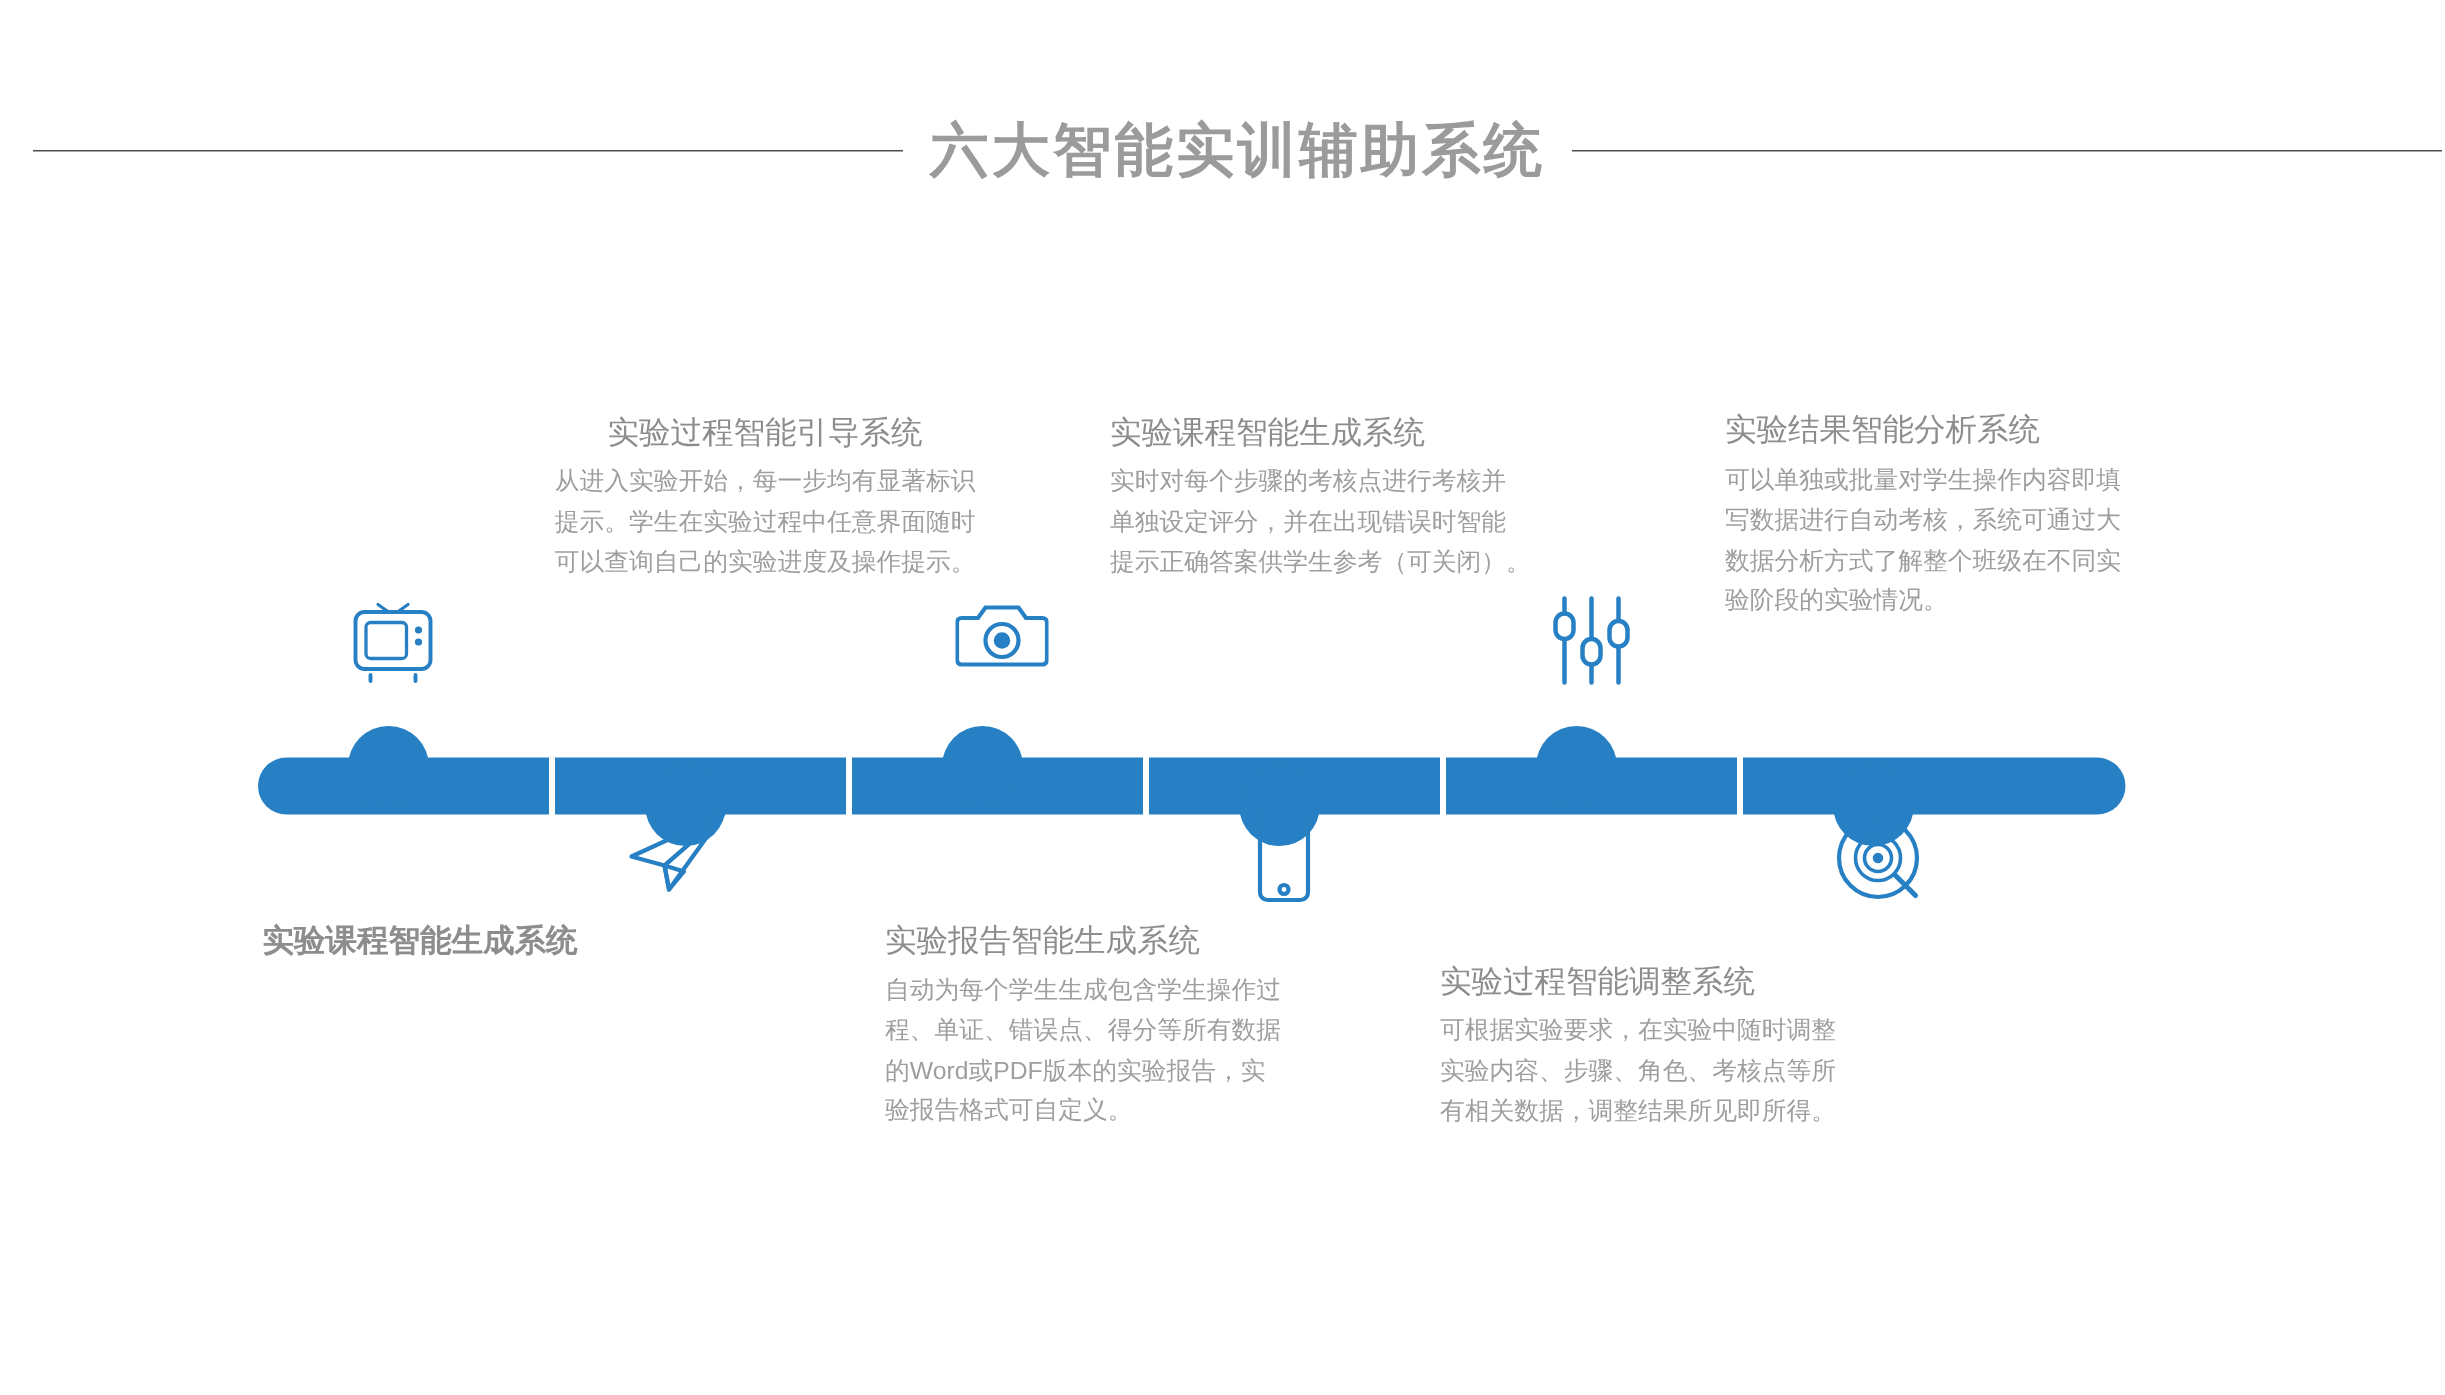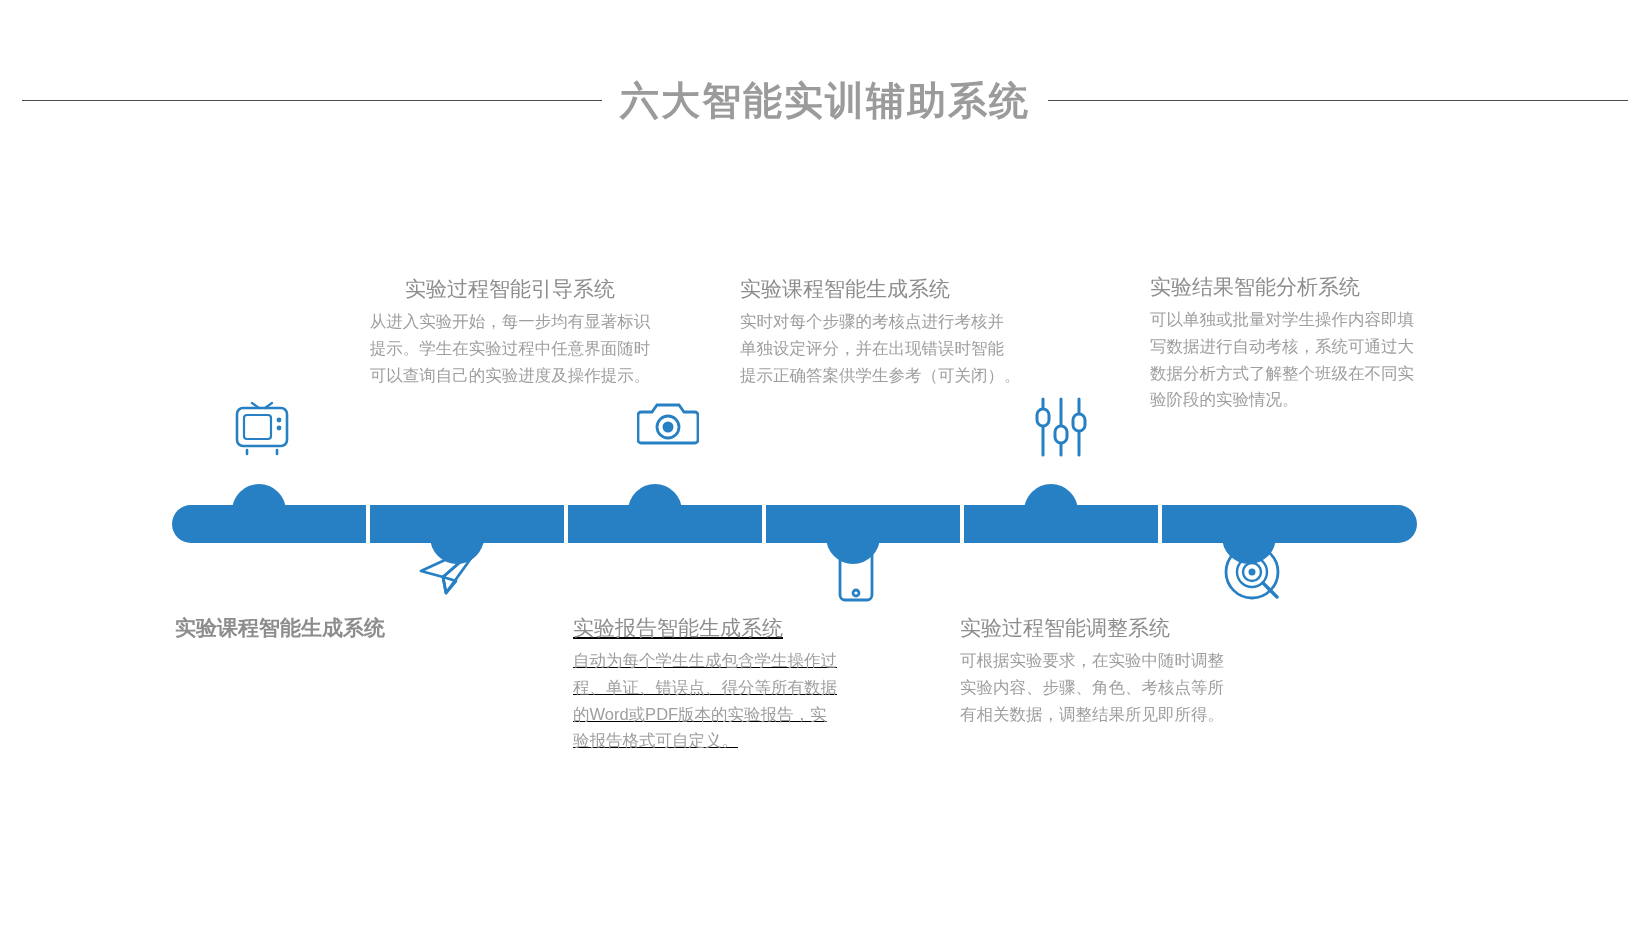--- a/index.html
+++ b/index.html
@@ -209,30 +209,30 @@
     <div>写数据进行自动考核，系统可通过大</div>
     <div>数据分析方式了解整个班级在不同实</div>
     <div>验阶段的实验情况。</div>
   </div>
 </div>
 
 <div class="block bottom" style="left:175px; top:615px;font-weight:bold;">
   <div class="heading">实验课程智能生成系统</div>
 </div>
 
-<div class="block bottom" style="left:573px; top:615px;text-decoration:underline;">
+<div class="block bottom" style="left:590px; top:615px;">
   <div class="heading">实验报告智能生成系统</div>
   <div class="body">
     <div>自动为每个学生生成包含学生操作过</div>
     <div>程、单证、错误点、得分等所有数据</div>
     <div>的Word或PDF版本的实验报告，实</div>
     <div>验报告格式可自定义。</div>
   </div>
 </div>
 
-<div class="block bottom" style="left:960px; top:615px;">
+<div class="block bottom" style="left:960px; top:642px;">
   <div class="heading">实验过程智能调整系统</div>
   <div class="body">
     <div>可根据实验要求，在实验中随时调整</div>
     <div>实验内容、步骤、角色、考核点等所</div>
     <div>有相关数据，调整结果所见即所得。</div>
   </div>
 </div>
 
 </body></html>

